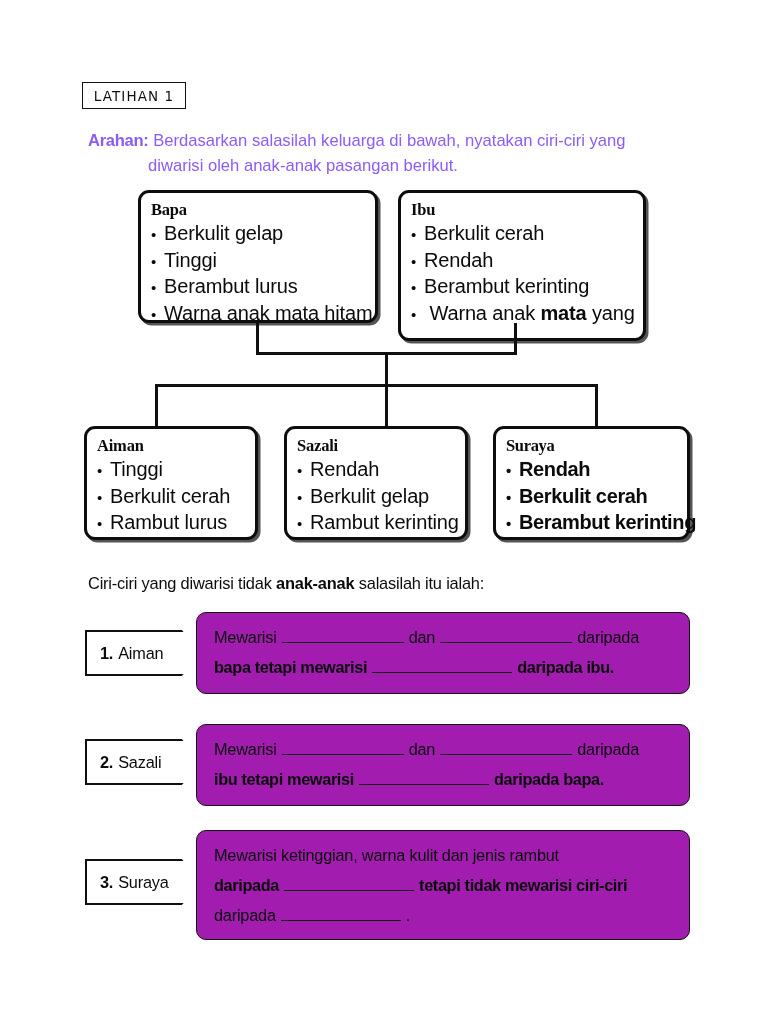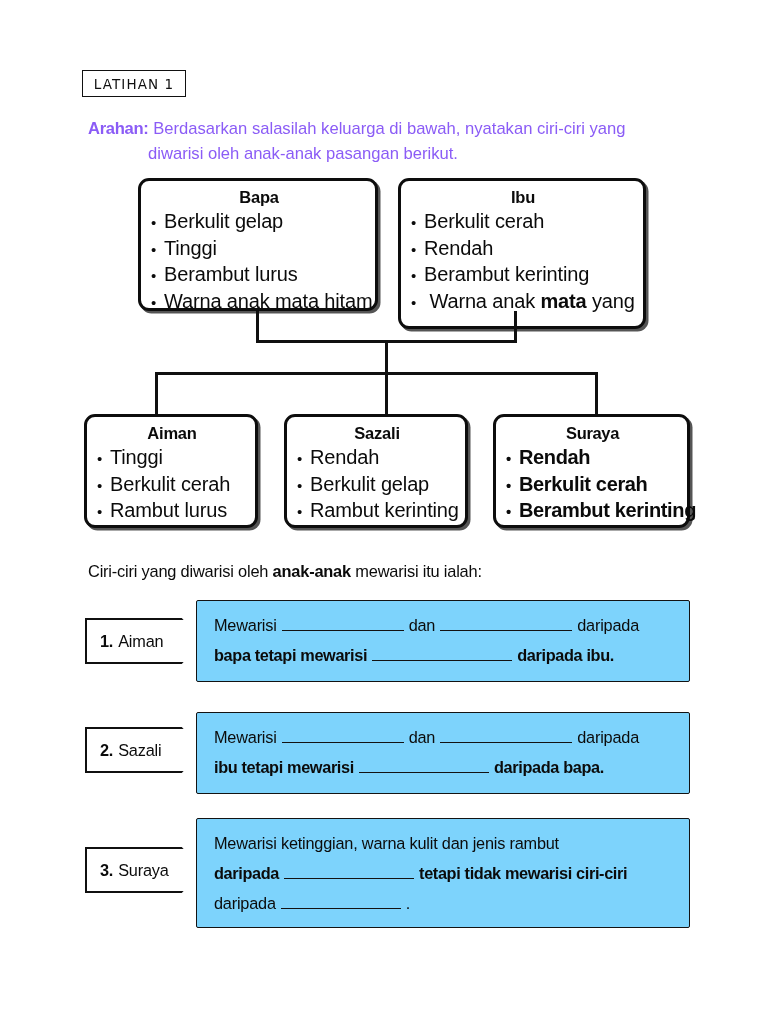--- a/index.html
+++ b/index.html
@@ -14,20 +14,21 @@
     position: relative;
     overflow: hidden;
     font-family: "Liberation Sans", "DejaVu Sans", sans-serif;
     color: #0b0b0b;
     -webkit-font-smoothing: antialiased;
   }
 
   .page {
     position: absolute;
     inset: 0;
+    margin-top: 12px;
   }
 
   
   .latihan-tag {
     position: absolute;
     left: 82px;
     top: 70px;
     width: 104px;
     height: 27px;
     border: 1.6px solid #111;
@@ -64,26 +65,27 @@
   .tbox {
     position: absolute;
     box-sizing: border-box;
     background: #fff;
     border: 3px solid #0d0d0d;
     border-radius: 11px;
     box-shadow: 2.5px 2.5px 0 0 rgba(20,20,20,0.72);
     padding: 6px 8px 6px 10px;
   }
   .tbox .ttl {
-    text-align: center;
+    text-align: left;
     font-weight: 700;
     font-size: 16.5px;
     line-height: 21px;
     letter-spacing: -0.2px;
     margin-bottom: 1px;
+    font-family: Liberation Serif, serif;
   }
   .tbox ul {
     margin: 0;
     padding: 0;
     list-style: none;
   }
   .tbox li {
     font-size: 20px;
     line-height: 24.5px;
     white-space: nowrap;
@@ -119,23 +121,23 @@
     top: 562px;
     font-size: 16.4px;
     letter-spacing: -0.2px;
   }
   .ciri-head .b { font-weight: 700; }
 
   
   .ansbox {
     position: absolute;
     box-sizing: border-box;
-    background: #7dd3fc;
+    background: #a21caf;
     border: 1.7px solid #131313;
-    border-radius: 2px;
+    border-radius: 10px;
     padding: 9px 16px 9px 17px;
   }
   .ansbox .line {
     font-size: 16.3px;
     line-height: 30px;
     white-space: nowrap;
     letter-spacing: -0.2px;
   }
   .ansbox .line.bold { font-weight: 700; letter-spacing: -0.35px; }
   .ansbox .line .b { font-weight: 400; }
@@ -243,21 +245,21 @@
 
   <div class="tbox heavy" id="box-suraya">
     <div class="ttl">Suraya</div>
     <ul>
       <li>Rendah</li>
       <li>Berkulit cerah</li>
       <li>Berambut kerinting</li>
     </ul>
   </div>
 
-  <div class="ciri-head"><span>Ciri-ciri yang diwarisi oleh </span><span class="b">anak-anak</span><span> mewarisi itu ialah:</span></div>
+  <div class="ciri-head"><span>Ciri-ciri yang diwarisi tidak </span><span class="b">anak-anak</span><span> salasilah itu ialah:</span></div>
 
   <div class="tag" id="tag1">
     <span class="num">1.</span>
     <span>Aiman</span>
   </div>
   <div class="ansbox" id="ans1">
     <div class="line"><span>Mewarisi</span><span class="blank" style="width:122px;"></span><span>dan</span><span class="blank" style="width:132px;"></span><span>daripada</span></div>
     <div class="line bold"><span>bapa tetapi mewarisi</span><span class="blank" style="width:140px;"></span><span>daripada ibu.</span></div>
   </div>
 

